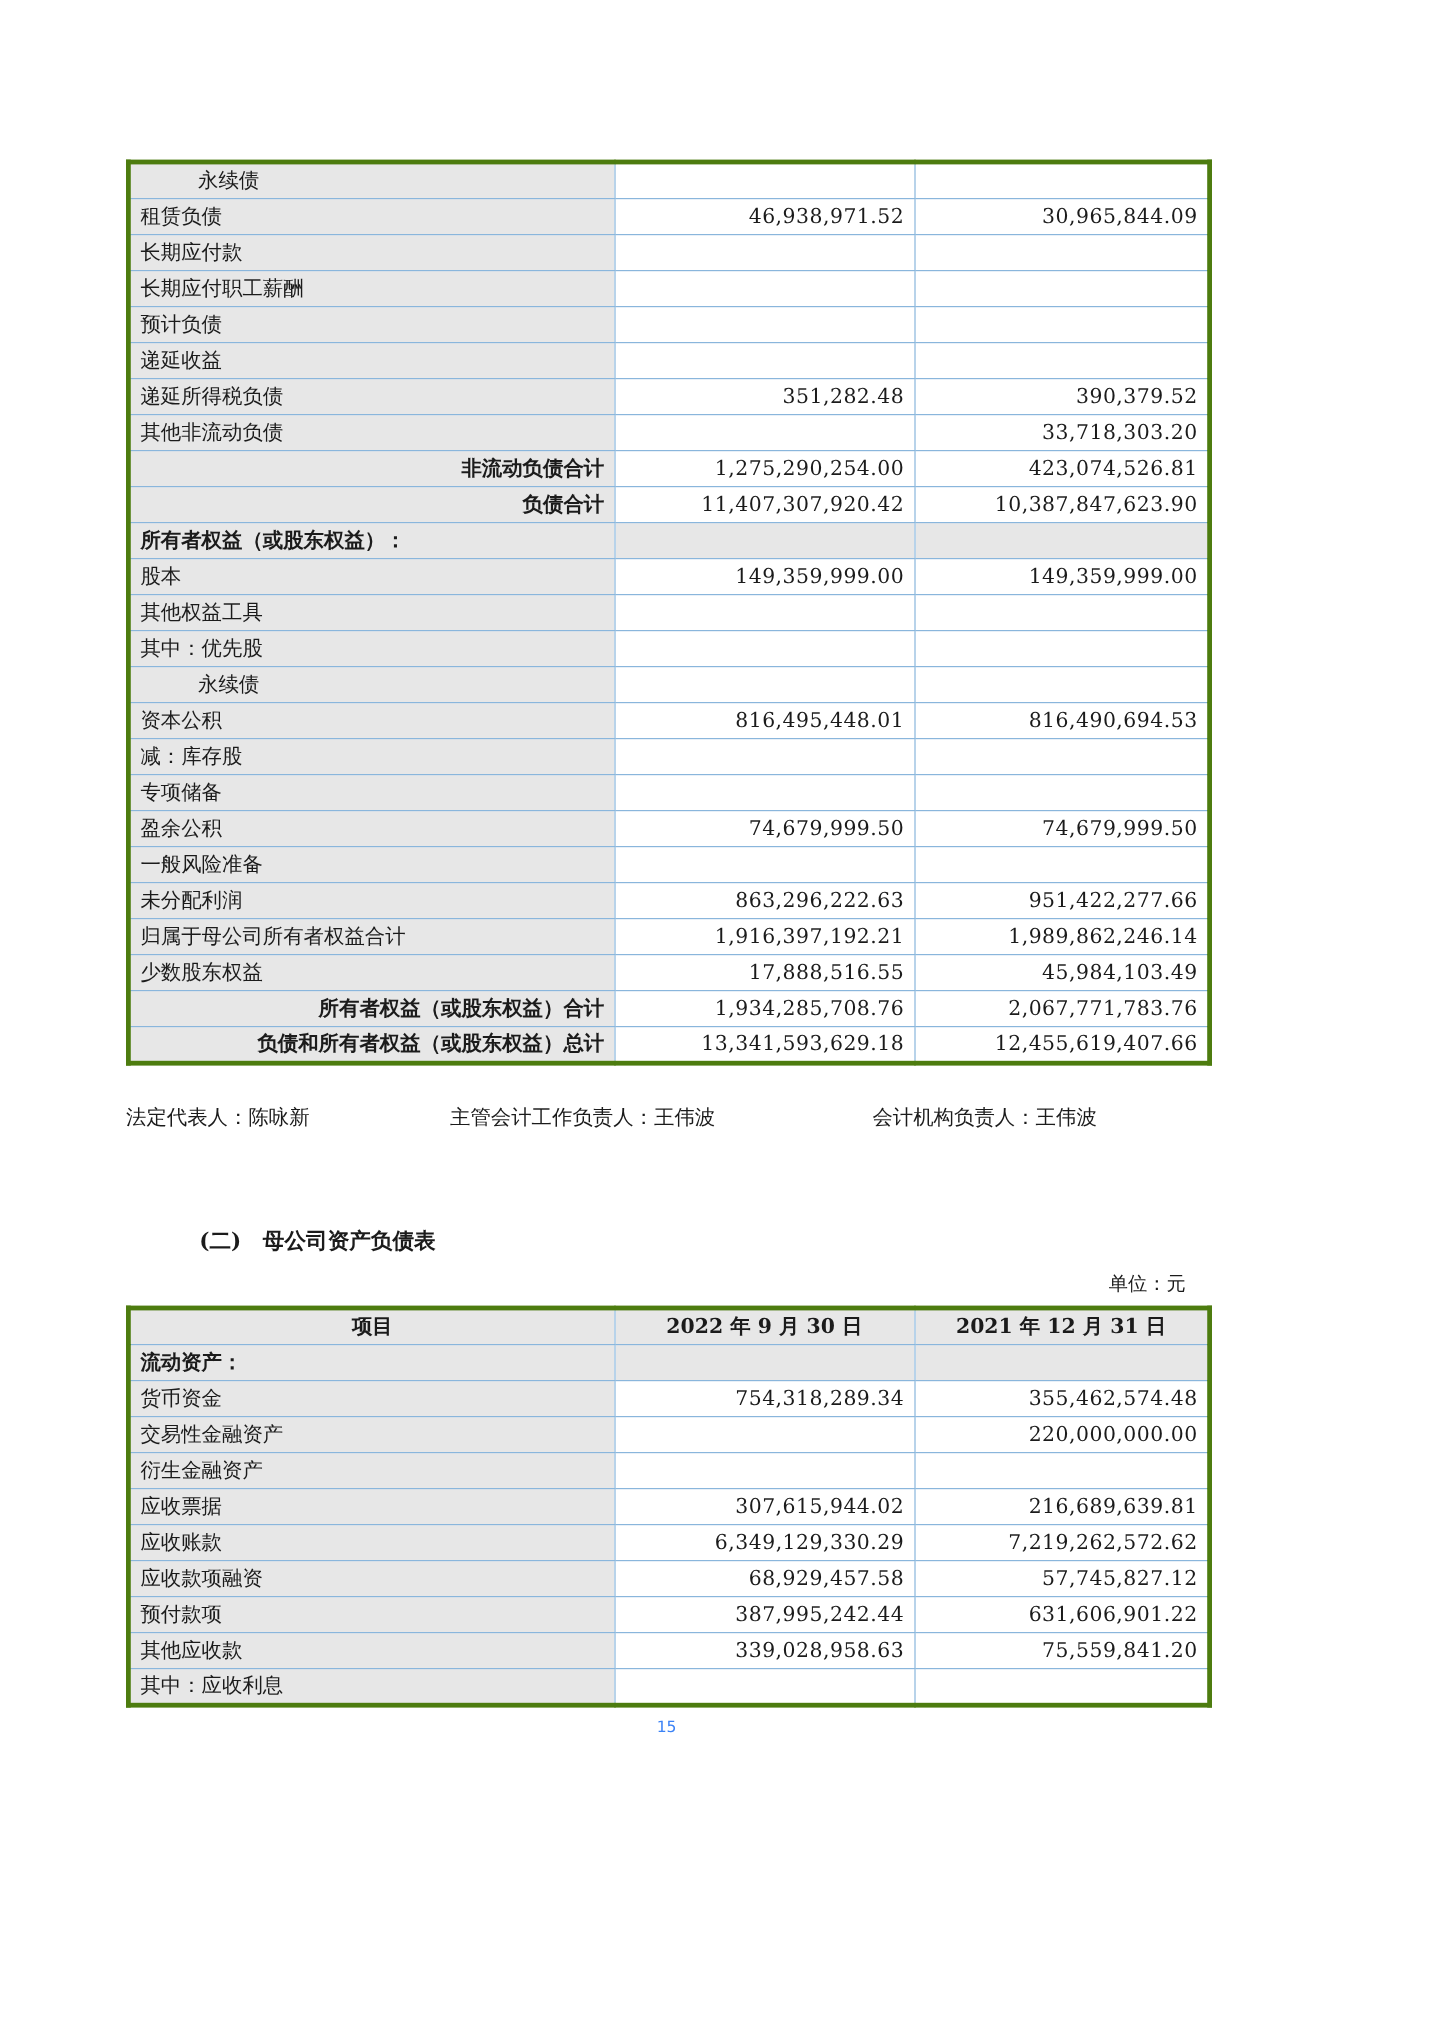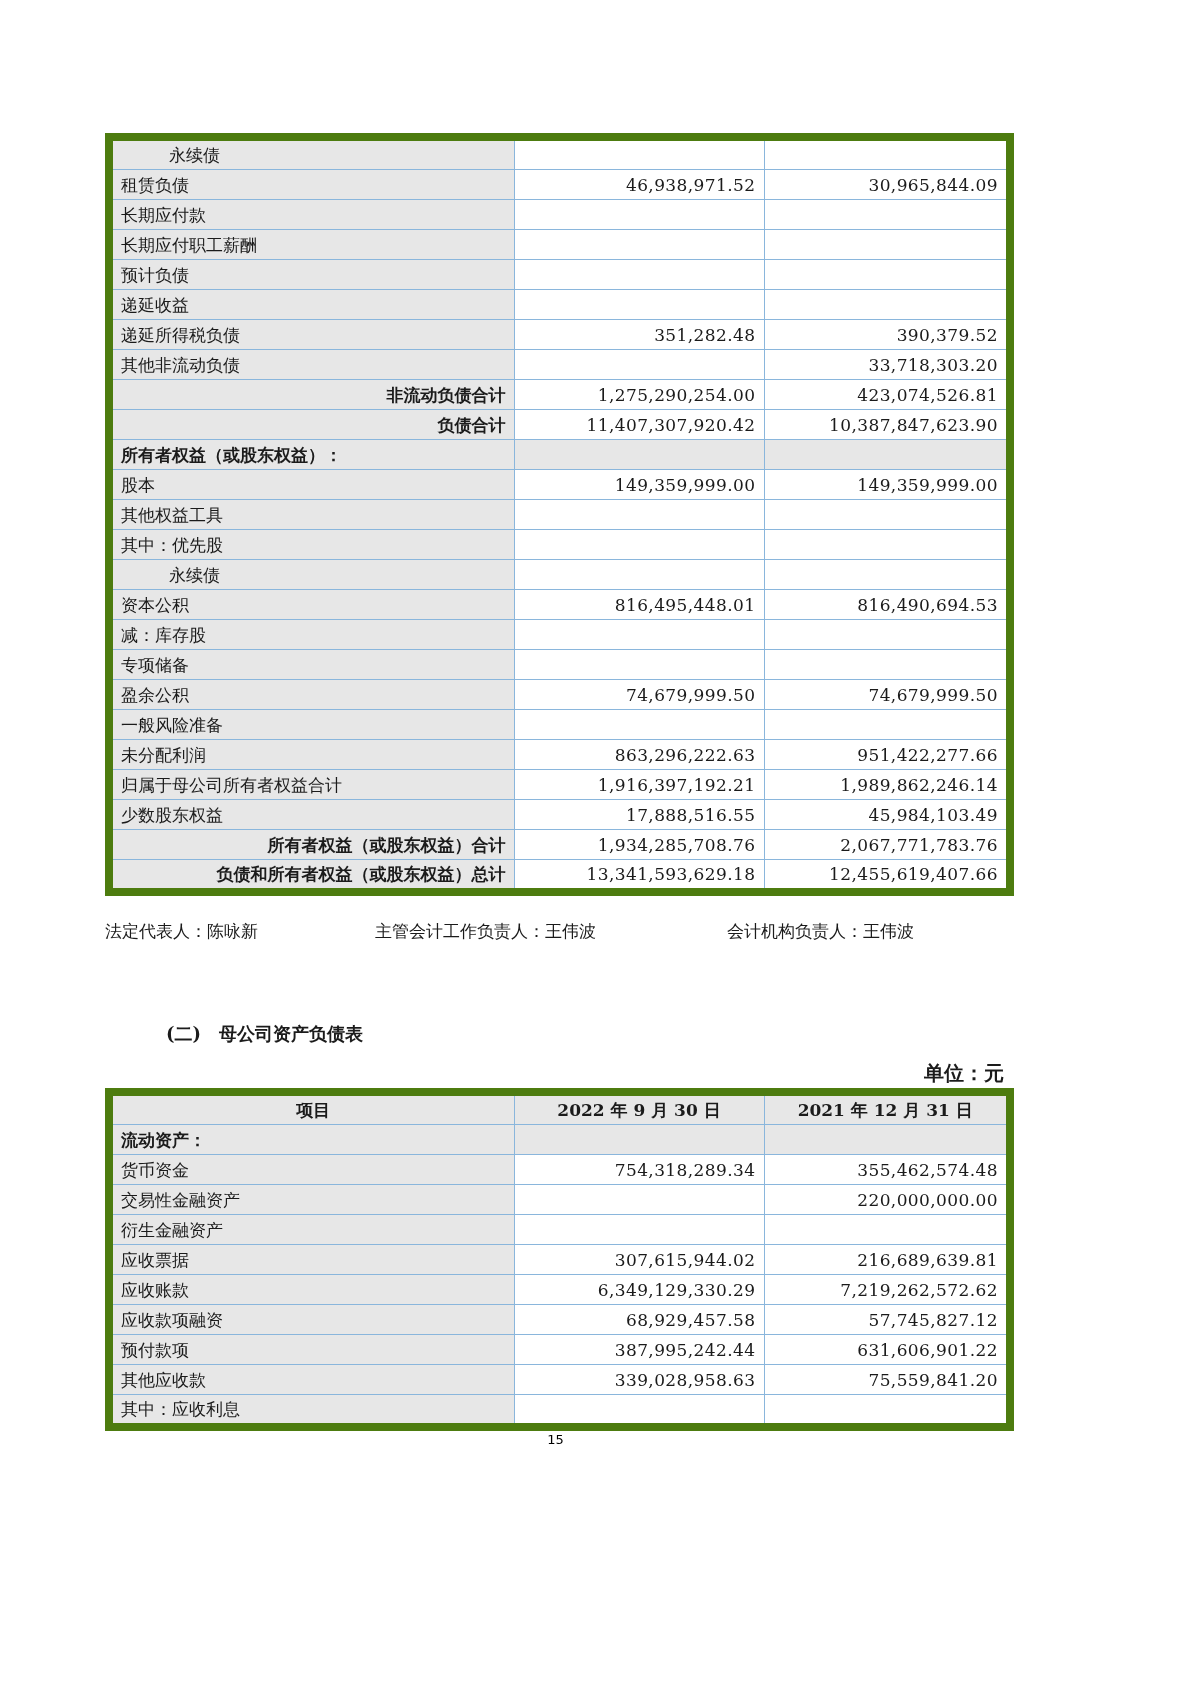--- a/index.html
+++ b/index.html
@@ -5,21 +5,21 @@
   * { margin:0; padding:0; box-sizing:border-box; }
   html,body { background:#ffffff; }
   body {
     width:1200px; height:1697px; position:relative;
     font-family:"DejaVu Serif","Liberation Serif",serif;
     color:#1b1b1b;
   }
   .sheet { position:absolute; left:105px; top:0; width:901px; height:1697px; }
 
   table.fin { border-collapse:collapse; width:901px; table-layout:fixed;
-              border:8px solid #4d7c0f; }
+              border:4px solid #4d7c0f; }
   table.fin td, table.fin th {
     border:1px solid #8ab6dc;
     height:30px; font-size:17px; line-height:28px;
     padding:0 8px; overflow:hidden; white-space:nowrap;
   }
   td.label { background:#e7e7e7; text-align:left; }
   td.val   { background:#ffffff; text-align:right; padding-right:10px; letter-spacing:0.4px; }
   tr.total td.label { font-weight:bold; text-align:right; }
   tr.section td { background:#e7e7e7; }
   tr.section td.label { font-weight:bold; }
@@ -27,25 +27,25 @@
   thead th { background:#e7e7e7; font-weight:bold; text-align:center; font-size:17px; }
 
   .tbl1 { position:absolute; top:133px; left:0; }
   .sign-line { position:absolute; top:920px; left:0; width:901px; height:26px; font-size:17px; }
   .sign-line span { position:absolute; top:0; white-space:nowrap; }
   .sign-legal { left:0; }
   .sign-chief { left:270px; }
   .sign-org   { left:622px; }
 
   .section-title { position:absolute; top:1022px; left:14px; font-size:18px; font-weight:bold; white-space:nowrap;margin-left:47px; }
-  .unit-label { position:absolute; top:1060px; right:2px; font-size:20px; white-space:nowrap;font-weight:bold; }
+  .unit-label { position:absolute; top:1060px; right:18px; font-size:16px; white-space:nowrap; }
   .tbl2 { position:absolute; top:1088px; left:0; }
 
   .page-number { position:absolute; top:1432px; left:0; width:901px; text-align:center;
-                 font-family:"DejaVu Sans","Liberation Sans",sans-serif; font-size:13px; color:#000000; }
+                 font-family:"DejaVu Sans","Liberation Sans",sans-serif; font-size:13px; color:#3b82f6; }
 </style>
 </head>
 <body>
 
 <div class="sheet">
 
   <table class="fin tbl1">
     <colgroup>
         <col style="width:405px">
         <col style="width:250px">

